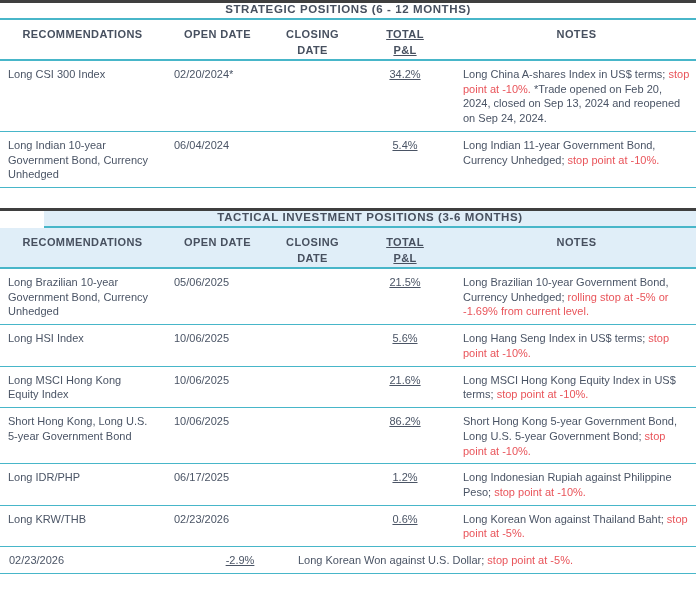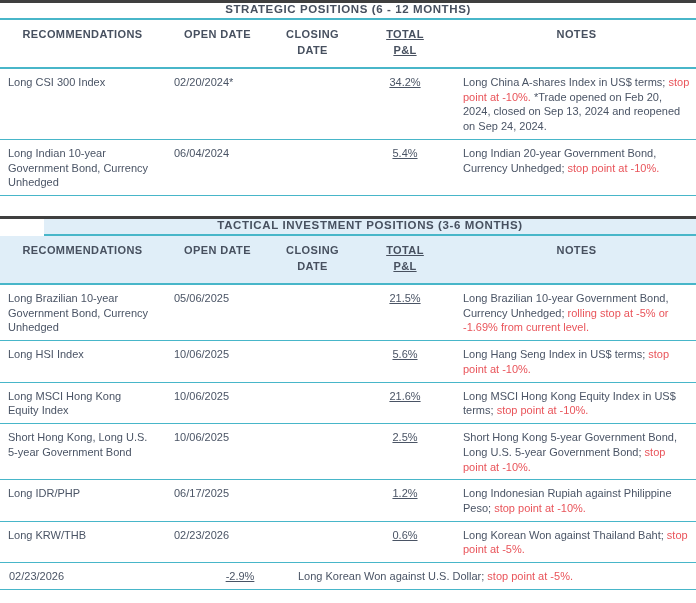--- a/index.html
+++ b/index.html
@@ -22,21 +22,21 @@
     color: #47505f;
     padding: 0 0 3px;
     border-bottom: 2px solid #48b6c9;
     background: #ffffff;
   }
   .tactical .table-title { background: #e0eef8; margin-left: 44px; }
 
   .col-header {
     display: flex;
     align-items: flex-start;
-    padding: 7px 0 8px;
+    padding: 7px 0 0;
     border-bottom: 2px solid #48b6c9;
     font-size: 11px;
     font-weight: 700;
     letter-spacing: 0.4px;
     color: #47505f;
     background: #ffffff;
   }
   .tactical .col-header { background: #e0eef8; }
   .col-header .hcell { text-align: center; line-height: 1.45; }
 
@@ -97,21 +97,21 @@
     <div class="cell c-close"></div>
     <div class="cell c-pl">34.2%</div>
     <div class="cell c-notes"><span>Long China A-shares Index in US$ terms; </span><span class="red">stop point at -10%.</span><span> *Trade opened on Feb 20, 2024, closed on Sep 13, 2024 and reopened on Sep 24, 2024.</span></div>
   </div>
 
   <div class="row">
     <div class="cell c-rec">Long Indian 10-year Government Bond, Currency Unhedged</div>
     <div class="cell c-open">06/04/2024</div>
     <div class="cell c-close"></div>
     <div class="cell c-pl">5.4%</div>
-    <div class="cell c-notes"><span>Long Indian 20-year Government Bond, Currency Unhedged; </span><span class="red">stop point at -10%.</span><span></span></div>
+    <div class="cell c-notes"><span>Long Indian 11-year Government Bond, Currency Unhedged; </span><span class="red">stop point at -10%.</span><span></span></div>
   </div>
 </div>
   </section>
 
   <section class="positions-table tactical">
     <div class="table-title">TACTICAL INVESTMENT POSITIONS (3-6 MONTHS)</div>
     <div class="col-header">
       <div class="hcell c-rec">
         <div>RECOMMENDATIONS</div>
         <div></div>
@@ -155,21 +155,21 @@
     <div class="cell c-open">10/06/2025</div>
     <div class="cell c-close"></div>
     <div class="cell c-pl">21.6%</div>
     <div class="cell c-notes"><span>Long MSCI Hong Kong Equity Index in US$ terms; </span><span class="red">stop point at -10%.</span><span></span></div>
   </div>
 
   <div class="row">
     <div class="cell c-rec">Short Hong Kong, Long U.S. 5-year Government Bond</div>
     <div class="cell c-open">10/06/2025</div>
     <div class="cell c-close"></div>
-    <div class="cell c-pl">2.5%</div>
+    <div class="cell c-pl">86.2%</div>
     <div class="cell c-notes"><span>Short Hong Kong 5-year Government Bond, Long U.S. 5-year Government Bond; </span><span class="red">stop point at -10%.</span><span></span></div>
   </div>
 
   <div class="row">
     <div class="cell c-rec">Long IDR/PHP</div>
     <div class="cell c-open">06/17/2025</div>
     <div class="cell c-close"></div>
     <div class="cell c-pl">1.2%</div>
     <div class="cell c-notes"><span>Long Indonesian Rupiah against Philippine Peso; </span><span class="red">stop point at -10%.</span><span></span></div>
   </div>

